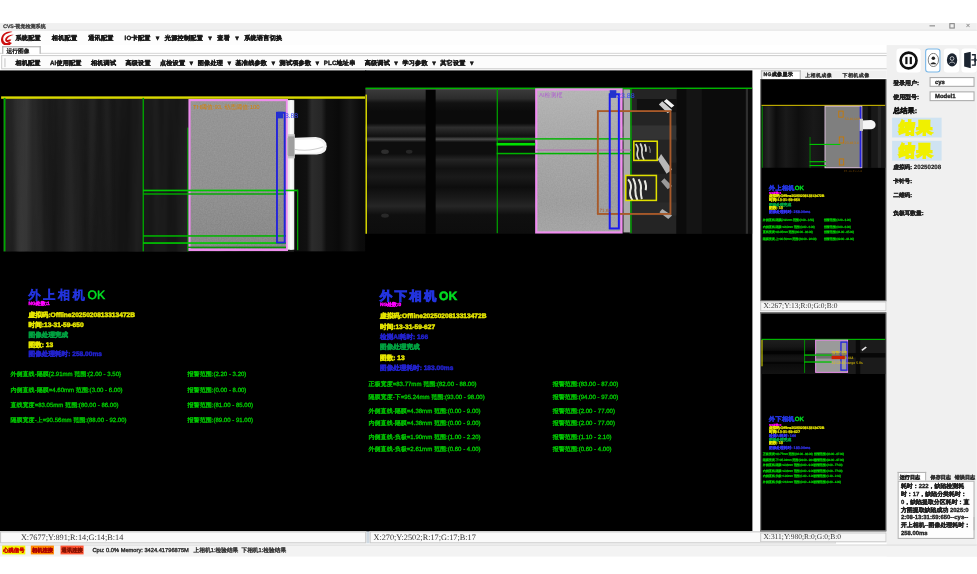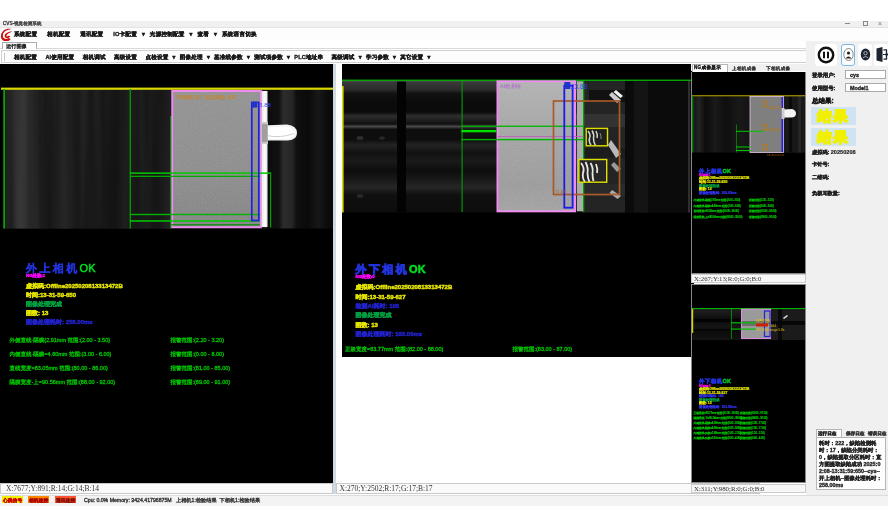--- a/index.html
+++ b/index.html
@@ -128,21 +128,21 @@
 <div class="ab g meas" style="left:9.5px;top:273px">外侧直线-隔膜{2.91mm 范围:(2.00 - 3.50}</div>
 <div class="ab g meas" style="left:170.5px;top:273px">报警范围:(2.20 - 3.20)</div>
 <div class="ab g meas" style="left:9.5px;top:287px">内侧直线-隔膜=4.60mm 范围:(3.00 - 6.00)</div>
 <div class="ab g meas" style="left:170.5px;top:287px">报警范围:(0.00 - 8.00)</div>
 <div class="ab g meas" style="left:9.5px;top:300.5px">直线宽度=83.05mm 范围:(80.00 - 86.00)</div>
 <div class="ab g meas" style="left:170.5px;top:300.5px">报警范围:(81.00 - 85.00)</div>
 <div class="ab g meas" style="left:9.5px;top:315px">隔膜宽度-上=90.56mm 范围:(88.00 - 92.00)</div>
 <div class="ab g meas" style="left:170.5px;top:315px">报警范围:(89.00 - 91.00)</div>
 </div>
 <div class="ab" style="left:333px;top:64px;width:2.5px;height:430px;background:#cfd9e2"></div>
-<div class="ab" id="panelM" style="left:342px;top:64px;width:352px;height:293px;background:#000;overflow:hidden">
+<div class="ab" id="panelM" style="left:332px;top:64px;width:352px;height:419px;background:#000;overflow:hidden">
 <svg width="352" height="152" viewBox="0 0 352 152" style="position:absolute;left:0;top:0">
 <defs>
 <linearGradient id="mg1" x1="0" y1="0" x2="0" y2="1">
 <stop offset="0" stop-color="#3c3c3c"></stop>
           <stop offset="0.07" stop-color="#2c2c2c"></stop>
           <stop offset="0.1" stop-color="#121212"></stop>
           <stop offset="0.16" stop-color="#0b0b0b"></stop>
           <stop offset="0.24" stop-color="#0b0b0b"></stop>
           <stop offset="0.27" stop-color="#2e2e2e"></stop>
           <stop offset="0.33" stop-color="#101010"></stop>
@@ -247,21 +247,21 @@
 <div class="ab g meas" style="left:3px;top:305.5px">外侧直线-隔膜=4.38mm 范围:(0.00 - 9.00)</div>
 <div class="ab g meas" style="left:170.5px;top:305.5px">报警范围:(2.00 - 77.00)</div>
 <div class="ab g meas" style="left:3px;top:316.5px">内侧直线-隔膜=4.38mm 范围:(0.00 - 9.00)</div>
 <div class="ab g meas" style="left:170.5px;top:316.5px">报警范围:(2.00 - 77.00)</div>
 <div class="ab g meas" style="left:3px;top:329.5px">内侧直线-负极=1.90mm 范围:(1.00 - 2.20)</div>
 <div class="ab g meas" style="left:170.5px;top:329.5px">报警范围:(1.10 - 2.10)</div>
 <div class="ab g meas" style="left:3px;top:341px">外侧直线-负极=2.61mm 范围:(0.60 - 4.00)</div>
 <div class="ab g meas" style="left:170.5px;top:341px">报警范围:(0.60 - 4.00)</div>
 </div>
 
-<div class="ab" style="left:0;top:483px;width:333px;height:10.5px;background:#fafafa;border:1px solid #c9c9c9;font-size:7.5px;color:#333;line-height:9.5px;padding-left:5px;font-family:'Liberation Serif',serif">X:7677;Y:891;R:14;G:14;B:14</div>
+<div class="ab" style="left:0;top:483px;width:333px;height:10.5px;background:#fafafa;border:1px solid #c9c9c9;font-size:7.5px;color:#333;line-height:9.5px;padding-left:18px;font-family:'Liberation Serif',serif">X:7677;Y:891;R:14;G:14;B:14</div>
 <div class="ab" style="left:335.5px;top:483px;width:424px;height:10.5px;background:#fafafa;border:1px solid #c9c9c9;font-size:7.5px;color:#333;line-height:9.5px;padding-left:3px;font-family:'Liberation Serif',serif">X:270;Y:2502;R:17;G:17;B:17</div>
 
 <div class="ab" style="left:691px;top:64px;width:115px;height:7px;background:#f0f0f0"></div>
 <div class="ab" style="left:691.5px;top:64px;width:36px;height:7.5px;background:#fff;border:1px solid #b5b5b5;border-bottom:none"></div>
 <div class="ab dk" style="left:694px;top:65px;font-size:4.6px;font-weight:bold;color:#222;white-space:nowrap;letter-spacing:0.3px">NG成像显示</div>
 <div class="ab dk" style="left:732px;top:65.5px;font-size:4.6px;color:#333;white-space:nowrap;letter-spacing:0.3px">上相机成像</div>
 <div class="ab dk" style="left:766px;top:65.5px;font-size:4.6px;color:#333;white-space:nowrap;letter-spacing:0.3px">下相机成像</div>
 
 <div class="ab" id="panelA" style="left:691px;top:71.5px;width:115px;height:202px;background:#000;overflow:hidden;border:1px solid #888;border-top:none">
 <svg width="113" height="84" viewBox="0 0 113 84" style="position:absolute;left:0;top:0">

